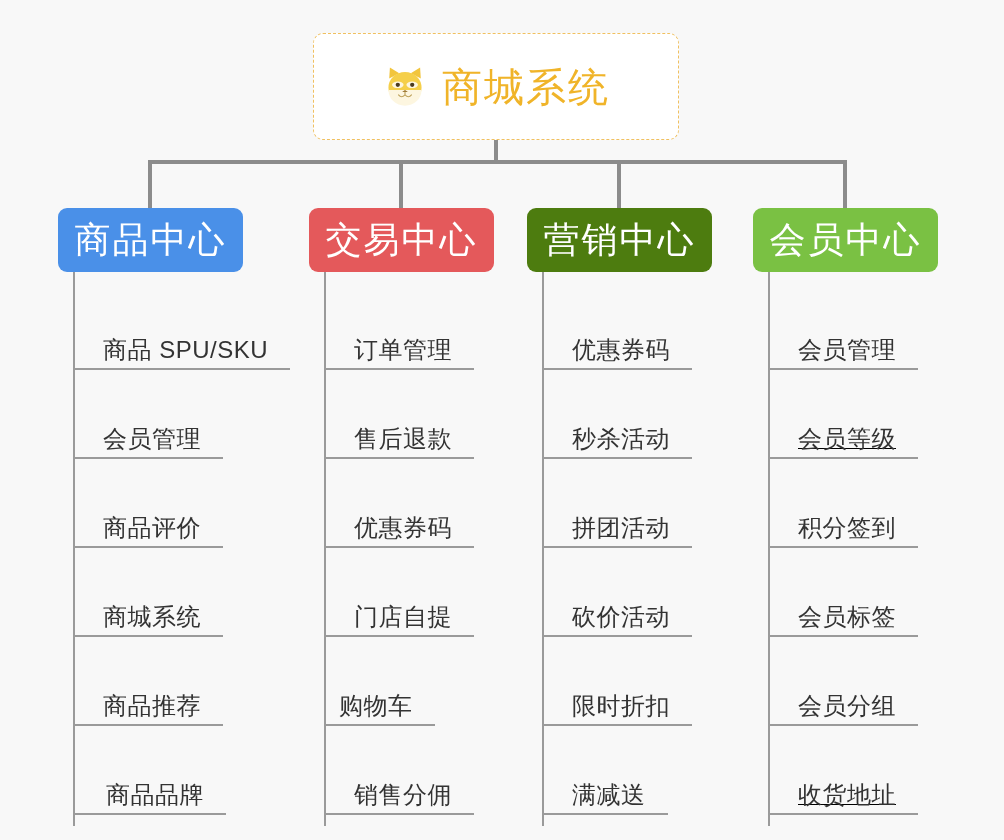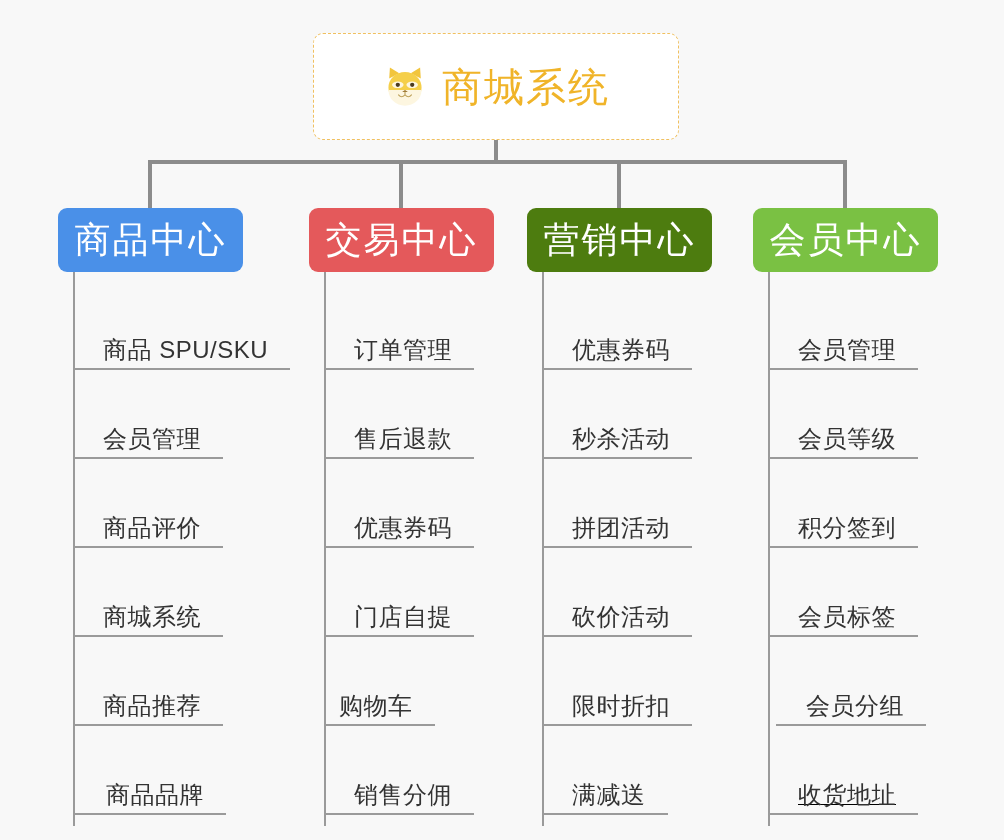--- a/index.html
+++ b/index.html
@@ -176,20 +176,20 @@
     <div class="leaf" style="top:486px;"><span class="leaf-inner" style="border-bottom-color: rgb(154, 154, 154);"><span class="leaf-label">限时折扣</span></span></div>
     <div class="leaf" style="top:575px;"><span class="leaf-inner" style="border-bottom-color: rgb(154, 154, 154);"><span class="leaf-label">满减送</span></span></div>
   </div>
 
   <div class="column" style="left:753px;">
     <div class="cat-box" style="background: rgb(122, 193, 67);">
       <span class="cat-label">会员中心</span>
     </div>
     <div class="trunk" style="height: 554px; background: rgb(154, 154, 154);"></div>
     <div class="leaf" style="top:130px;"><span class="leaf-inner" style="border-bottom-color: rgb(154, 154, 154);"><span class="leaf-label">会员管理</span></span></div>
-    <div class="leaf" style="top:219px;"><span class="leaf-inner" style="border-bottom-color: rgb(154, 154, 154);"><span class="leaf-label">会员等级</span></span></div>
+    <div class="leaf" style="top:219px;"><span class="leaf-inner" style="border-bottom-color: rgb(154, 154, 154); text-decoration: underline;"><span class="leaf-label">会员等级</span></span></div>
     <div class="leaf" style="top:308px;"><span class="leaf-inner" style="border-bottom-color: rgb(154, 154, 154);"><span class="leaf-label">积分签到</span></span></div>
     <div class="leaf" style="top:397px;"><span class="leaf-inner" style="border-bottom-color: rgb(154, 154, 154);"><span class="leaf-label">会员标签</span></span></div>
-    <div class="leaf" style="top:486px;"><span class="leaf-inner" style="border-bottom-color: rgb(154, 154, 154); margin-left: 8px;"><span class="leaf-label">会员分组</span></span></div>
+    <div class="leaf" style="top:486px;"><span class="leaf-inner" style="border-bottom-color: rgb(154, 154, 154);"><span class="leaf-label">会员分组</span></span></div>
     <div class="leaf" style="top:575px;"><span class="leaf-inner" style="border-bottom-color: rgb(154, 154, 154); text-decoration: underline;"><span class="leaf-label">收货地址</span></span></div>
   </div>
 
 </div>
 
 </body></html>

